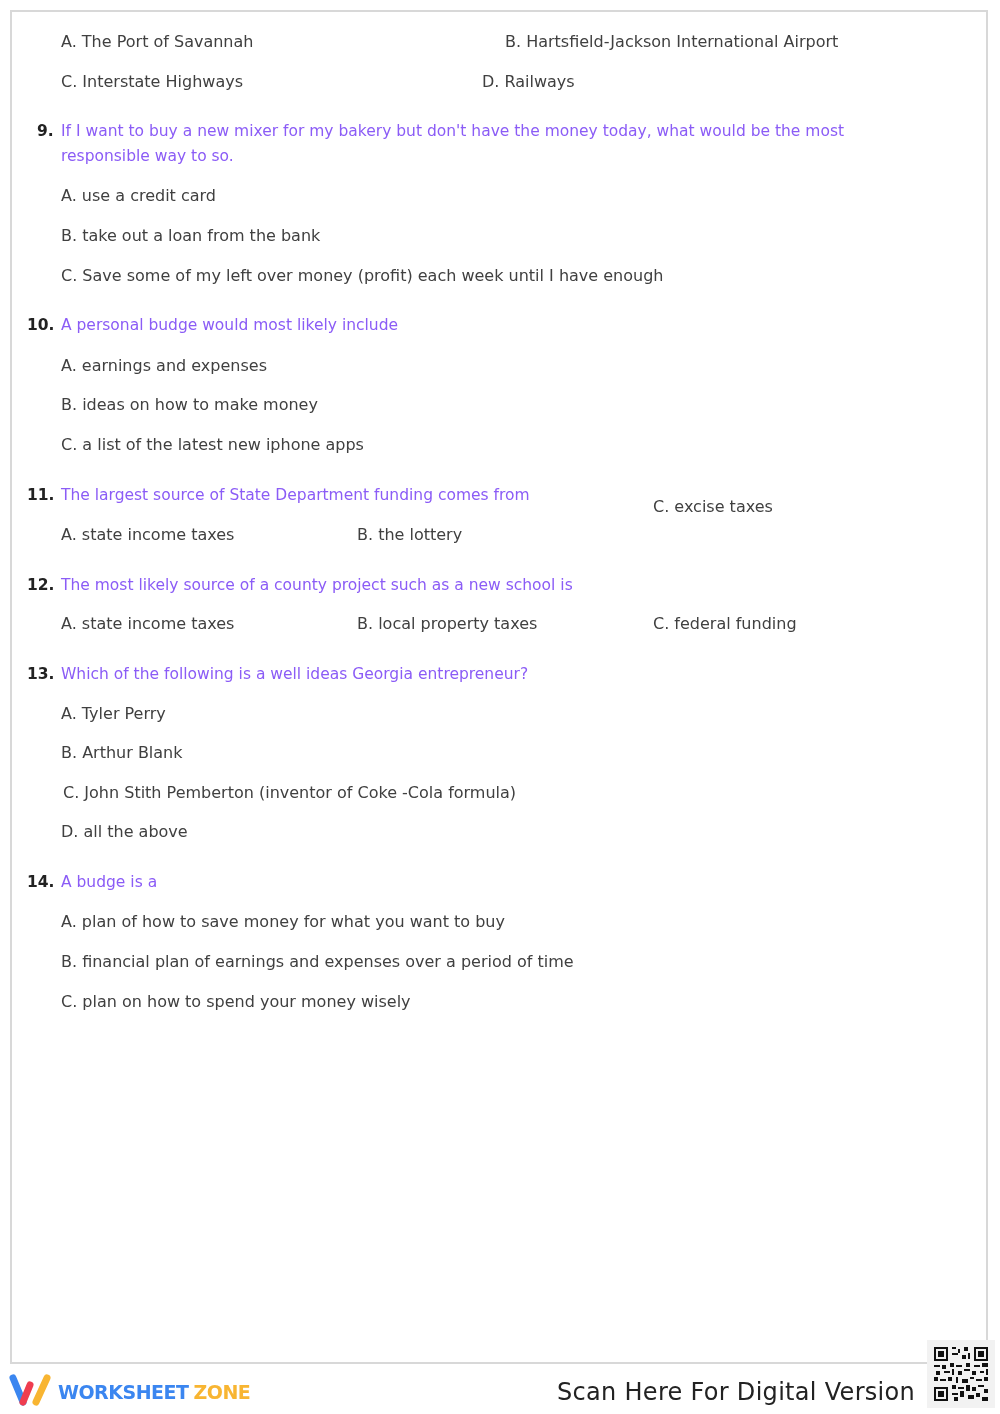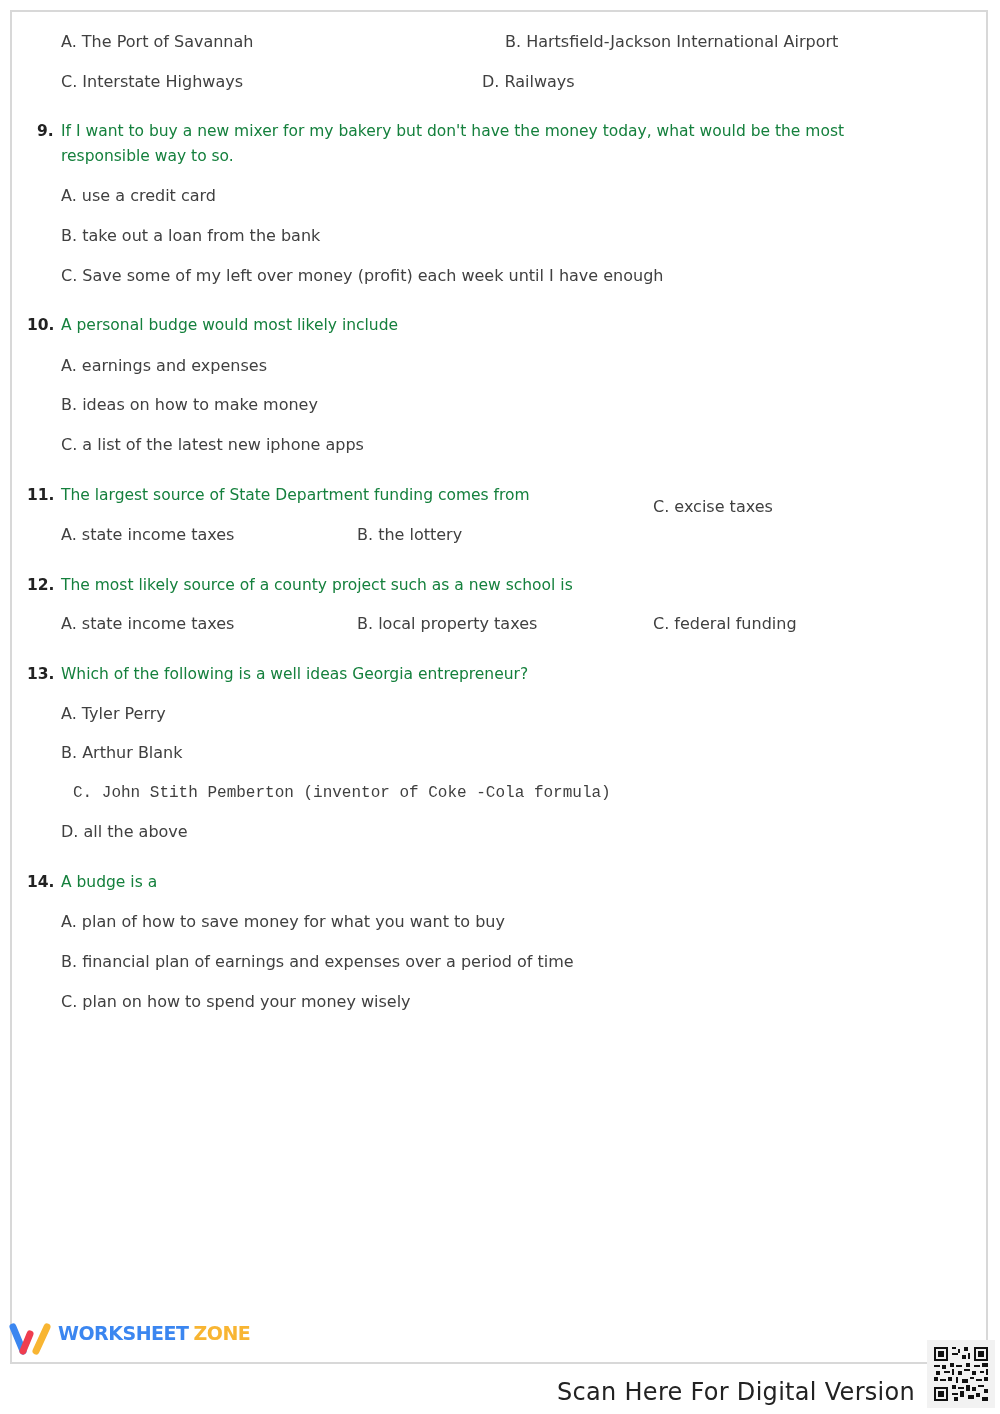--- a/index.html
+++ b/index.html
@@ -6,23 +6,23 @@
     body {
       width: 1000px; height: 1414px; position: relative; overflow: hidden;
       font-family: "DejaVu Sans", sans-serif; color: #333333;
     }
     .page-frame {
       position: absolute; left: 10px; top: 10px; width: 978px; height: 1354px;
       border: 2px solid #d8d8d8; box-sizing: border-box;
     }
     .q-row { position: absolute; left: 0; width: 1000px; font-size: 15.5px; line-height: 25px; }
     .q-num { position: absolute; left: 27px; font-weight: bold; color: #222; }
-    .q-text { position: absolute; left: 61px; width: 840px; color: #15803d; }
+    .q-text { position: absolute; left: 61px; width: 840px; color: #8b5cf6; }
     .opt { position: absolute; font-size: 16px; line-height: 22px; color: #404040; white-space: nowrap; }
-    .footer-logo { position: absolute; left: 8px; top: 1322px; height: 36px; display: flex; }
+    .footer-logo { position: absolute; left: 8px; top: 1374px; height: 36px; display: flex; align-items: center; }
     .logo-text { font-family: "DejaVu Sans", sans-serif; font-weight: bold; font-size: 19px; letter-spacing: -0.5px; margin-left: 6px; }
     .logo-text .w { color: #3b86f0; }
     .logo-text .z { color: #f8b532; margin-left: 5px; }
     .scan-text { position: absolute; left: 557px; top: 1378px; font-size: 24px; color: #222; font-family: "DejaVu Sans", sans-serif; letter-spacing: 0.3px; }
     .qr { position: absolute; left: 927px; top: 1340px; width: 68px; height: 68px; background: #f2f2f2; display: flex; align-items: center; justify-content: center; }
   </style>
 </head>
 <body>
 
 <div class="page-frame"></div>
@@ -74,21 +74,21 @@
   <div class="opt" style="left:653px; top:613px;">C. federal funding</div>
 </div>
 
 <div>
   <div class="q-row" style="top:662px;">
     <span class="q-num">13.</span>
     <span class="q-text">Which of the following is a well ideas Georgia entrepreneur?</span>
   </div>
   <div class="opt" style="left:61px; top:703px;">A. Tyler Perry</div>
   <div class="opt" style="left:61px; top:742px;">B. Arthur Blank</div>
-  <div class="opt" style="left:73px; top:782px;font-family:Liberation Mono, monospace;">C. John Stith Pemberton (inventor of Coke -Cola formula)</div>
+  <div class="opt" style="left:63px; top:782px;">C. John Stith Pemberton (inventor of Coke -Cola formula)</div>
   <div class="opt" style="left:61px; top:821px;">D. all the above</div>
 </div>
 
 <div>
   <div class="q-row" style="top:870px;">
     <span class="q-num">14.</span>
     <span class="q-text">A budge is a</span>
   </div>
   <div class="opt" style="left:61px; top:911px;">A. plan of how to save money for what you want to buy</div>
   <div class="opt" style="left:61px; top:951px;">B. financial plan of earnings and expenses over a period of time</div>

